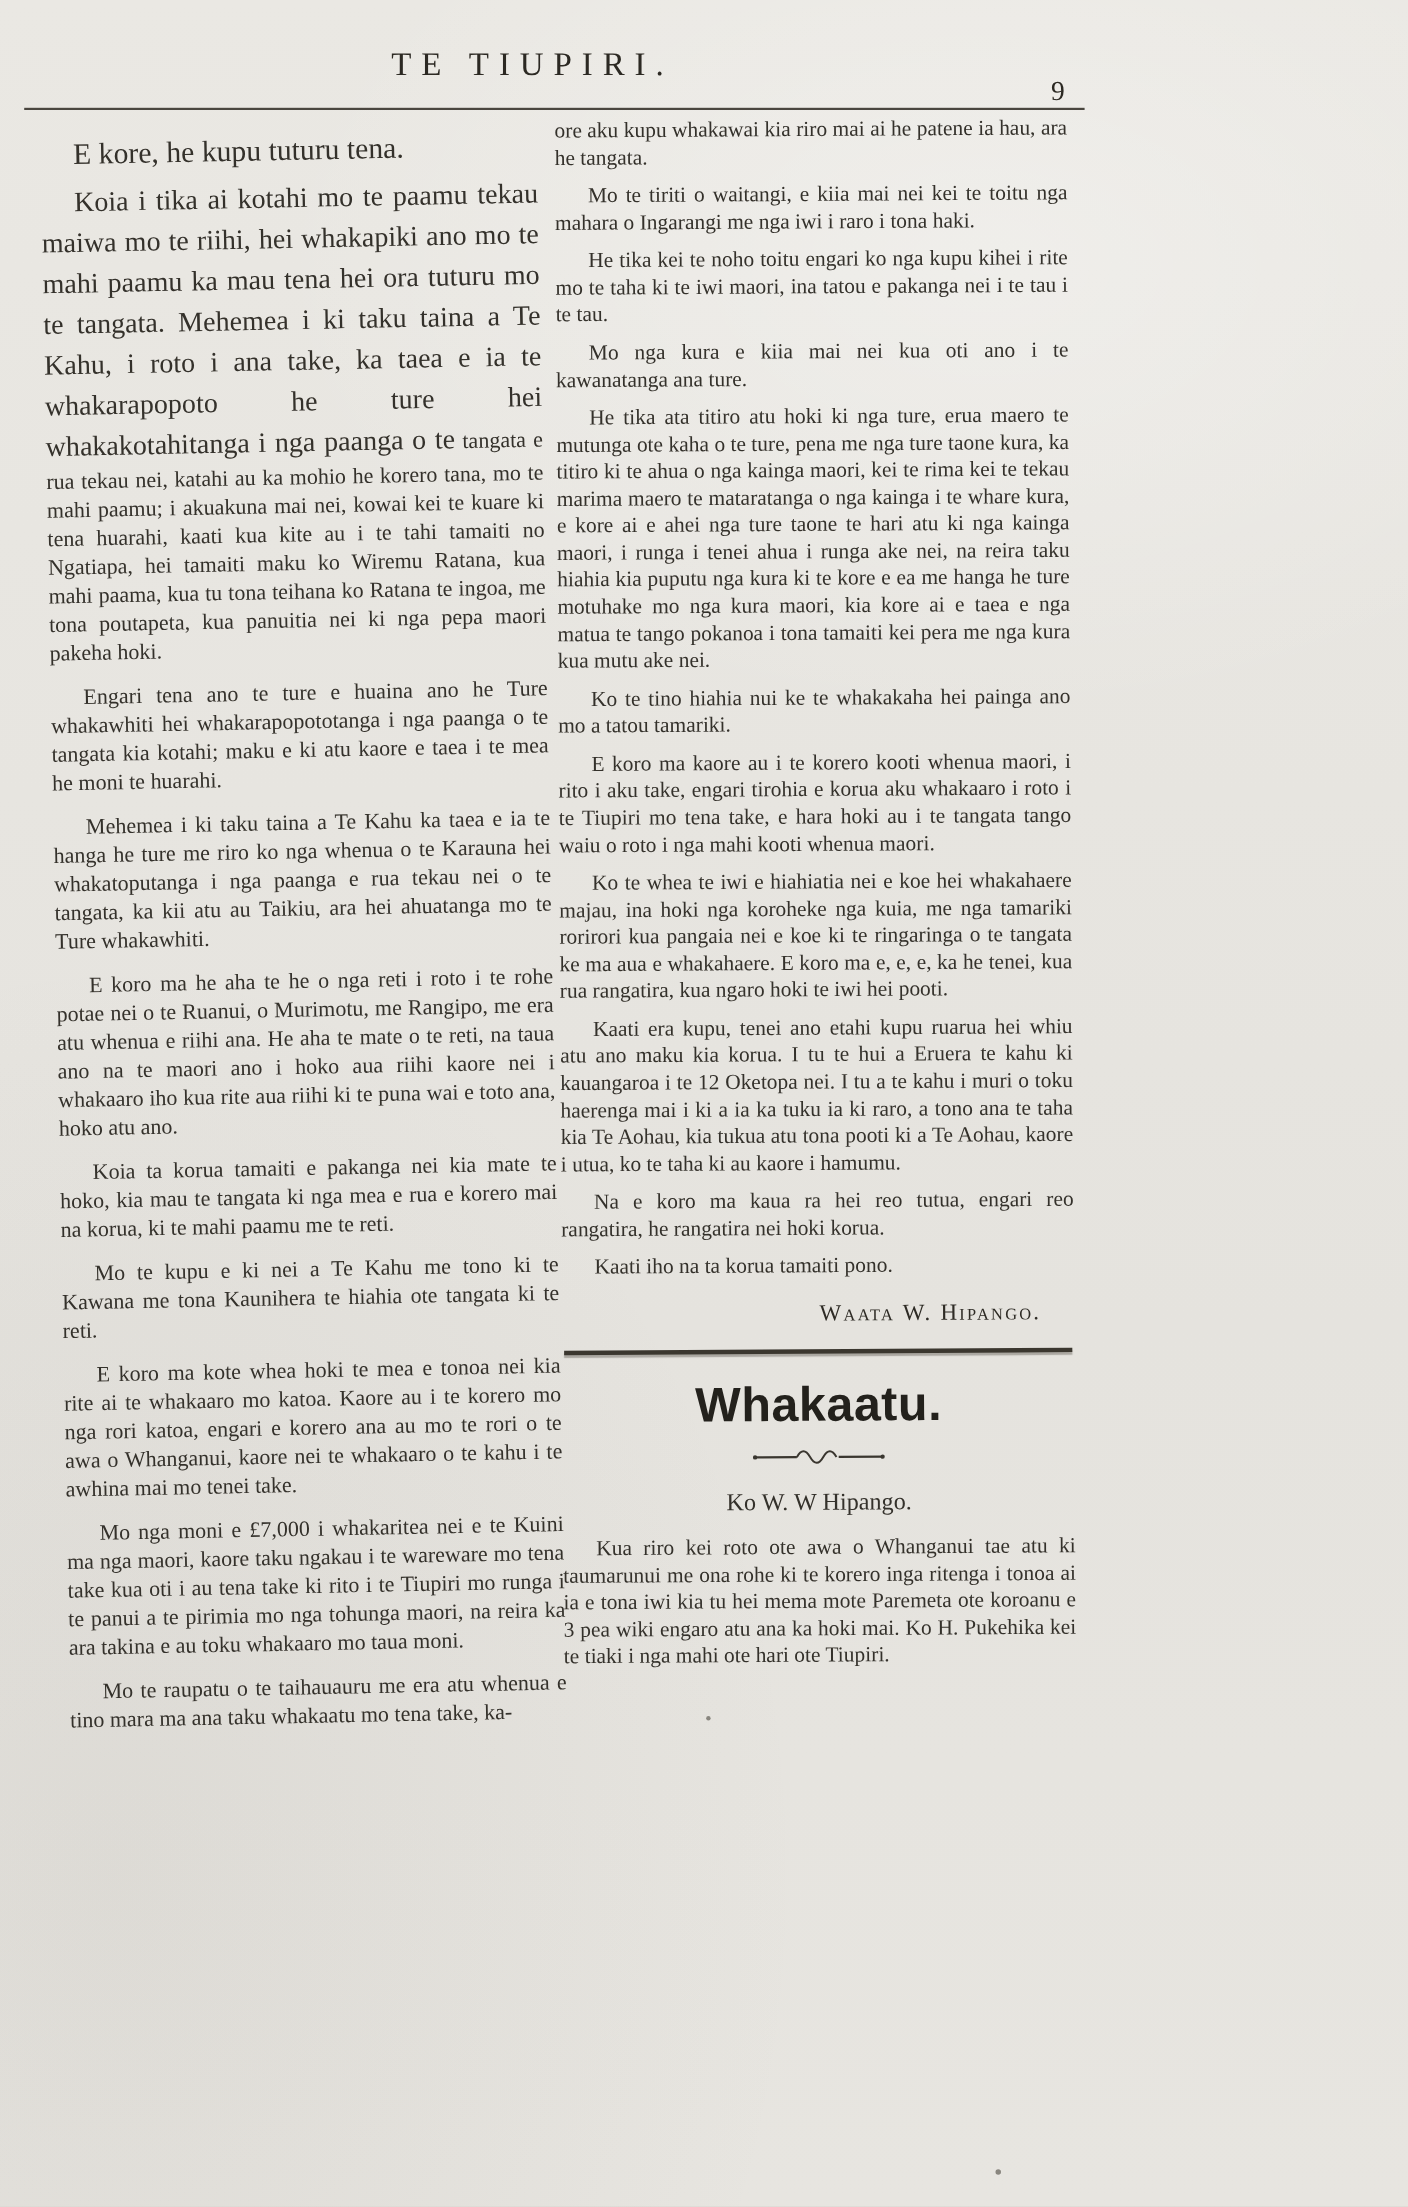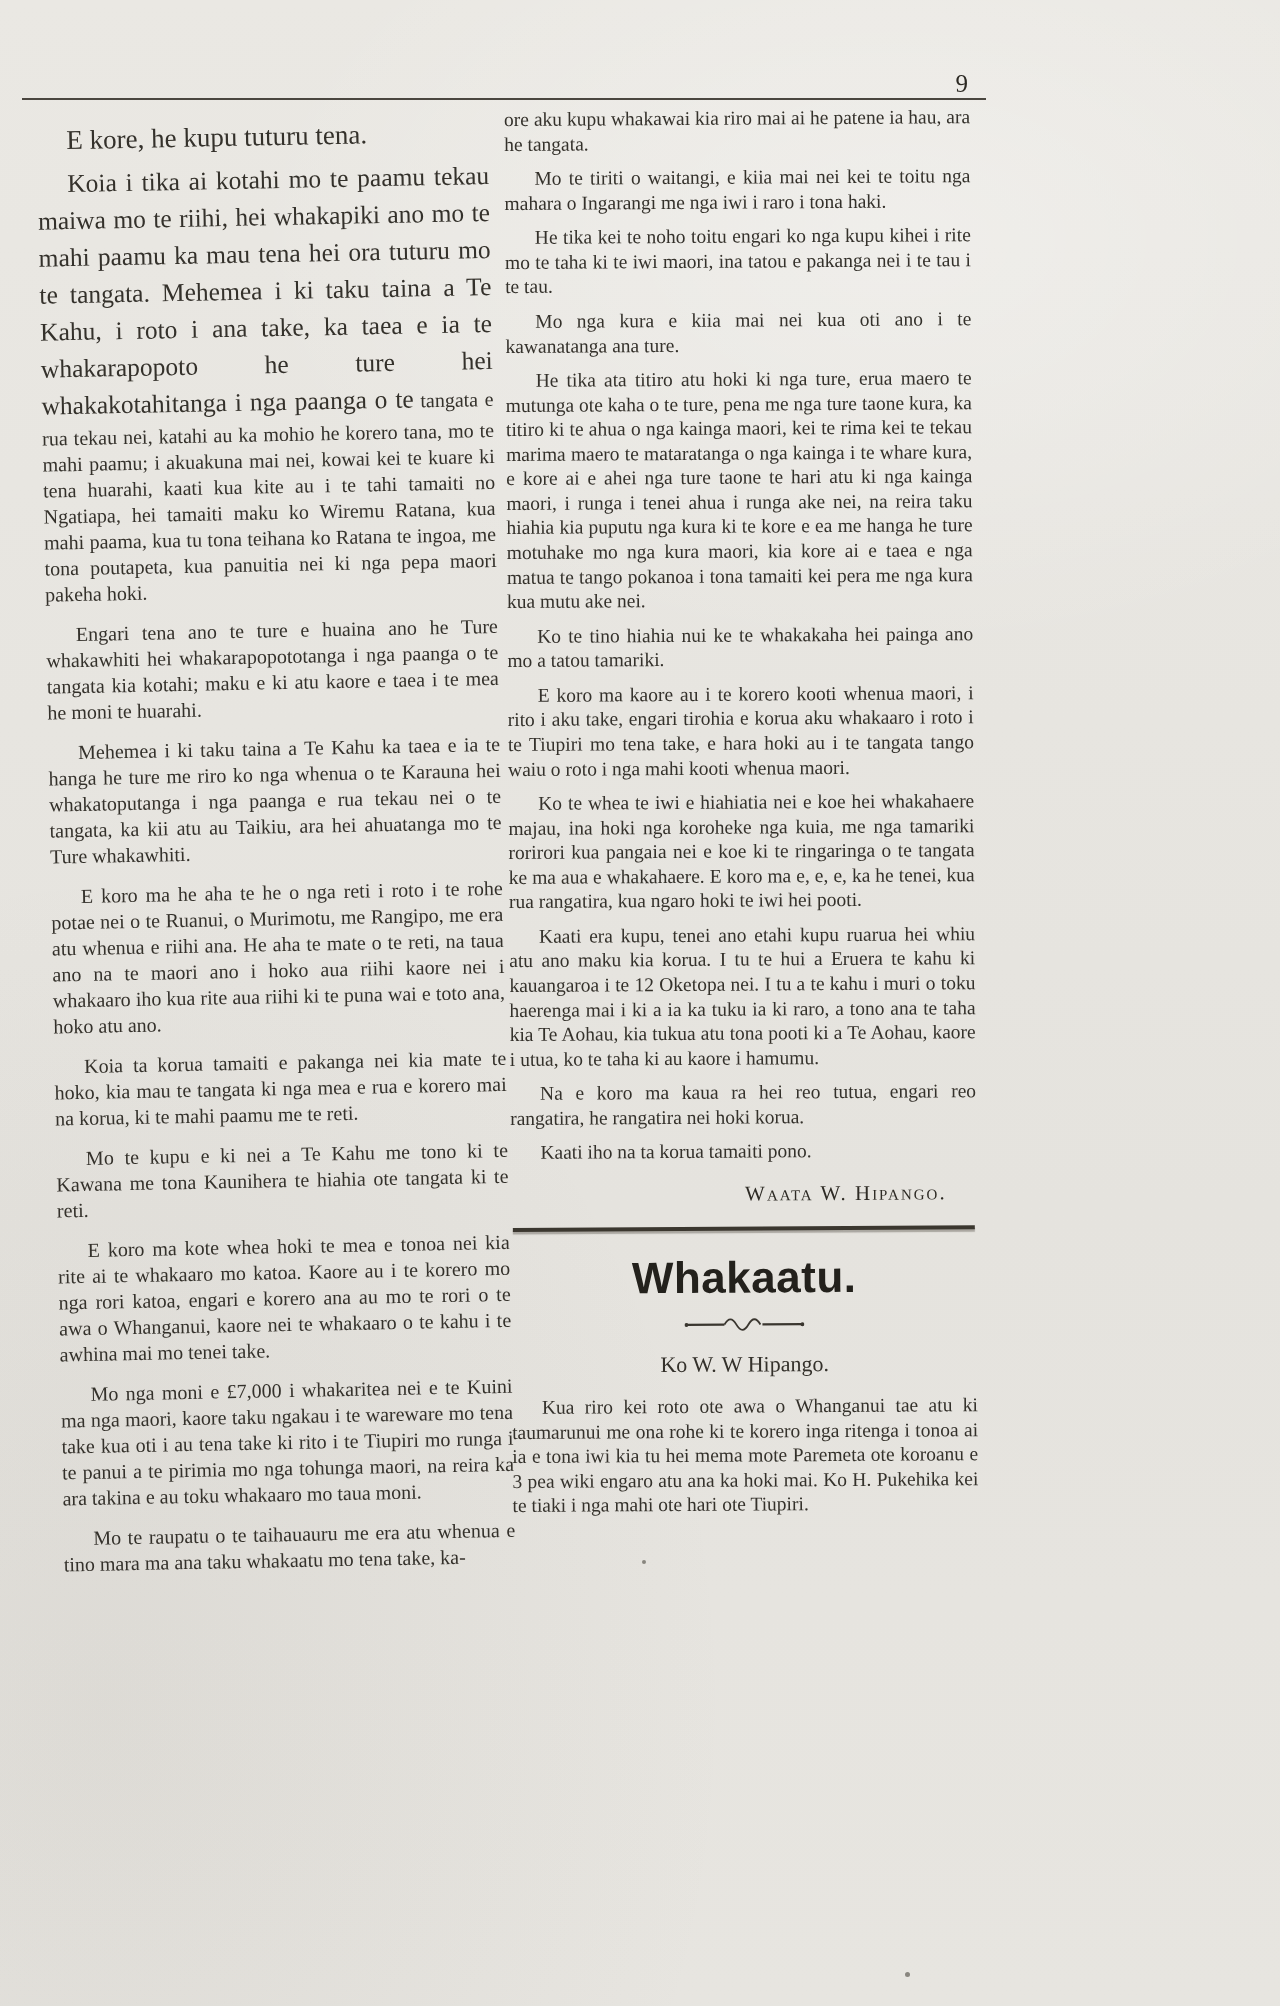--- a/index.html
+++ b/index.html
@@ -121,20 +121,21 @@
   .speck-1 { left: 642px; top: 1560px; }
   .speck-2 { left: 905px; top: 1972px; width: 5px; height: 5px; }
 </style>
 </head>
 <body>
 
 <div class="page">
   <div class="sheet">
 
     <header class="masthead">
+      <h1 class="title">TE TIUPIRI.</h1>
       <span class="page-number">9</span>
     </header>
 
     <section class="col col-left">
       <p class="p-opening">E kore, he kupu tuturu tena.</p>
       <p class="p-lead">
         <span class="lead-large">Koia i tika ai kotahi mo te paamu tekau maiwa mo te riihi, hei whakapiki ano mo te mahi paamu ka mau tena hei ora tuturu mo te tangata. Mehemea i ki taku taina a Te Kahu, i roto i ana take, ka taea e ia te whakarapopoto he ture hei whakakotahitanga i nga paanga o te</span>
         <span class="lead-small">tangata e rua tekau nei, katahi au ka mohio he korero tana, mo te mahi paamu; i akuakuna mai nei, kowai kei te kuare ki tena huarahi, kaati kua kite au i te tahi tamaiti no Ngatiapa, hei tamaiti maku ko Wiremu Ratana, kua mahi paama, kua tu tona teihana ko Ratana te ingoa, me tona poutapeta, kua panuitia nei ki nga pepa maori pakeha hoki.</span>
       </p>
       <p>Engari tena ano te ture e huaina ano he Ture whakawhiti hei whakarapopototanga i nga paanga o te tangata kia kotahi; maku e ki atu kaore e taea i te mea he moni te huarahi.</p>

